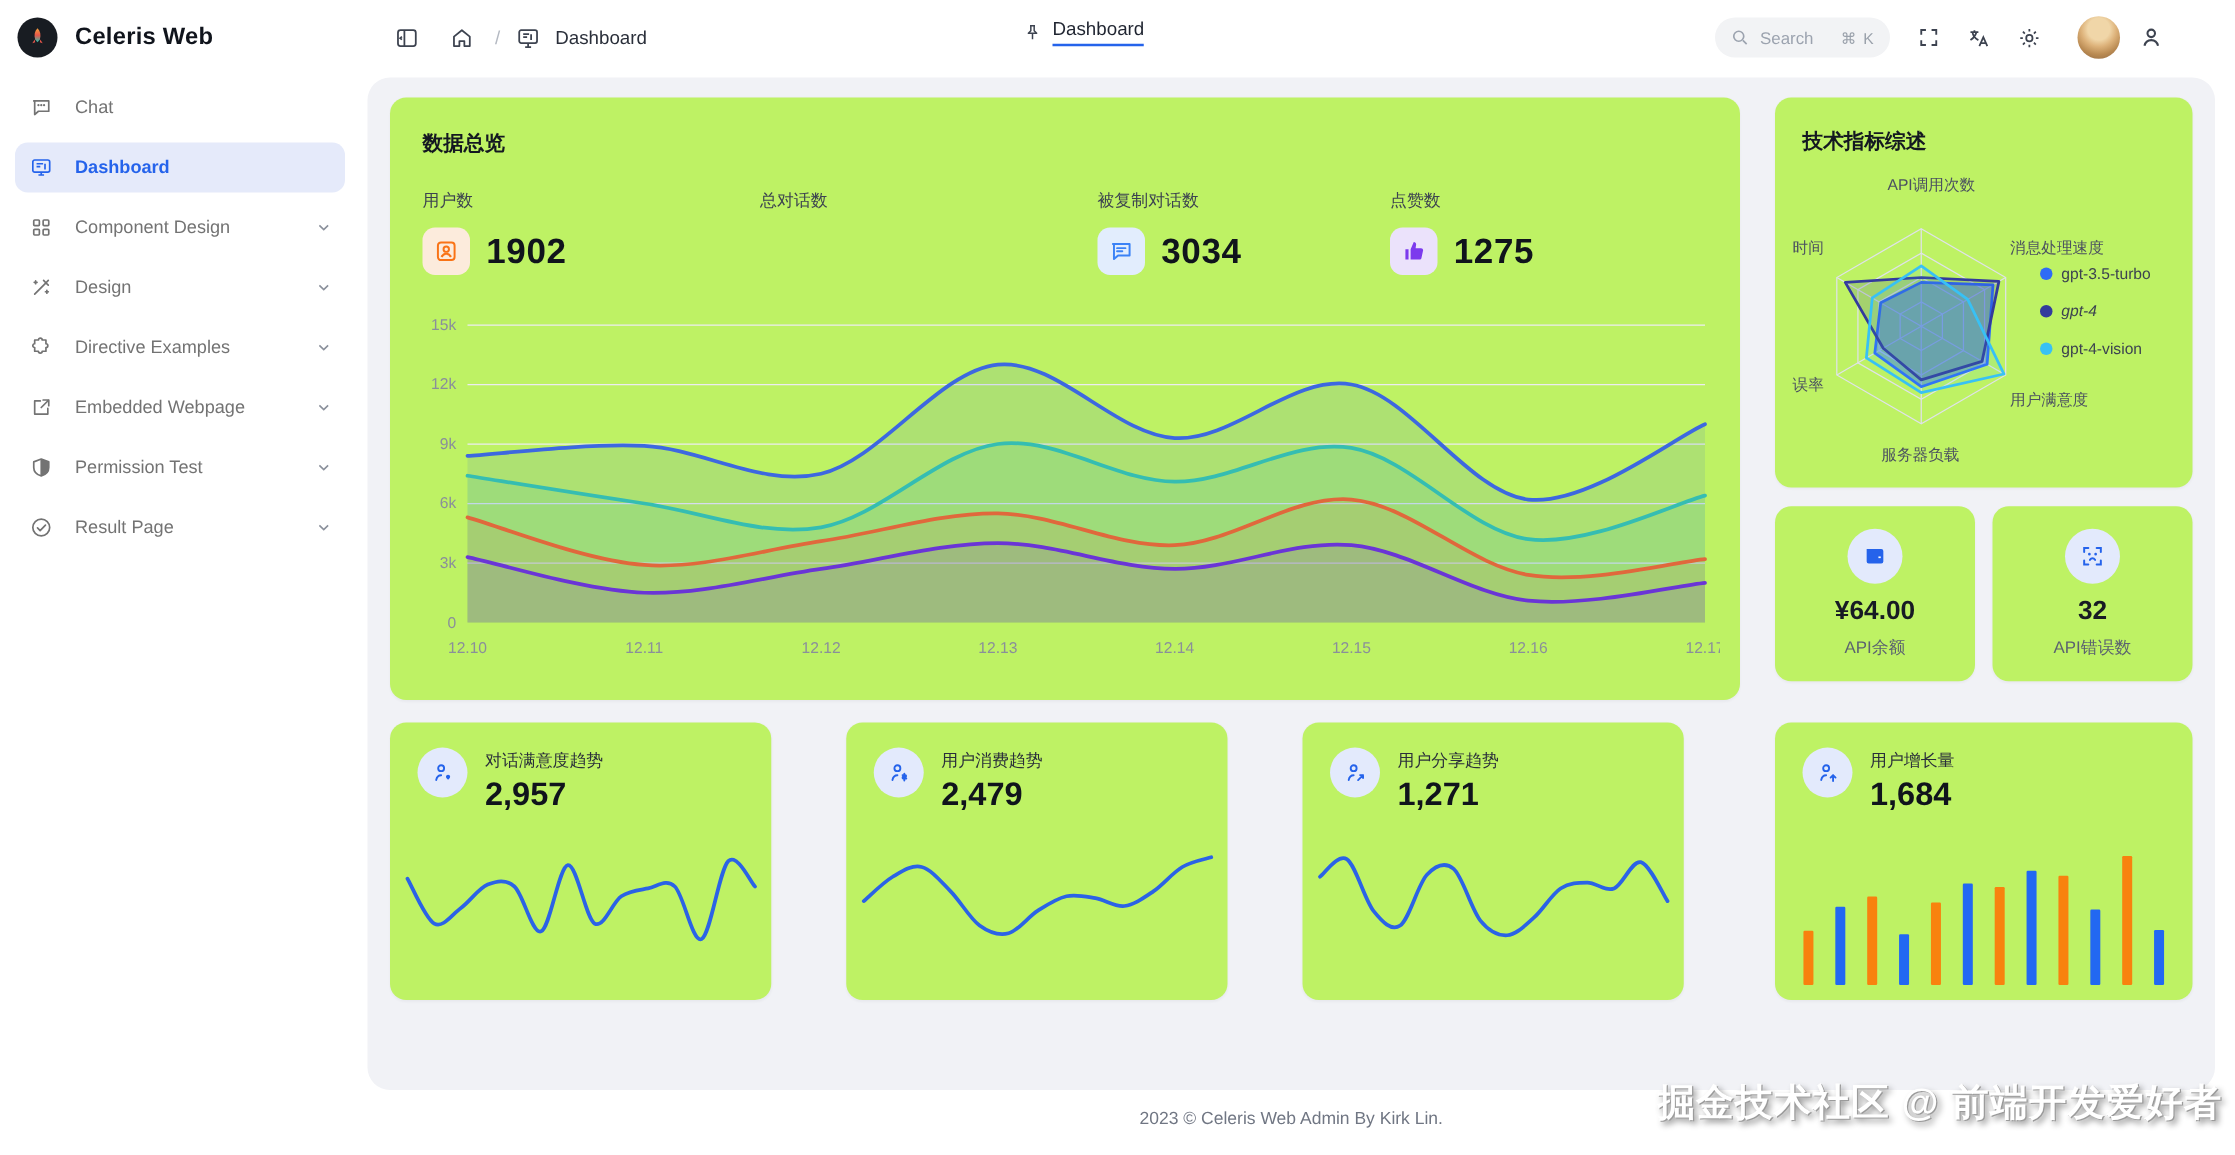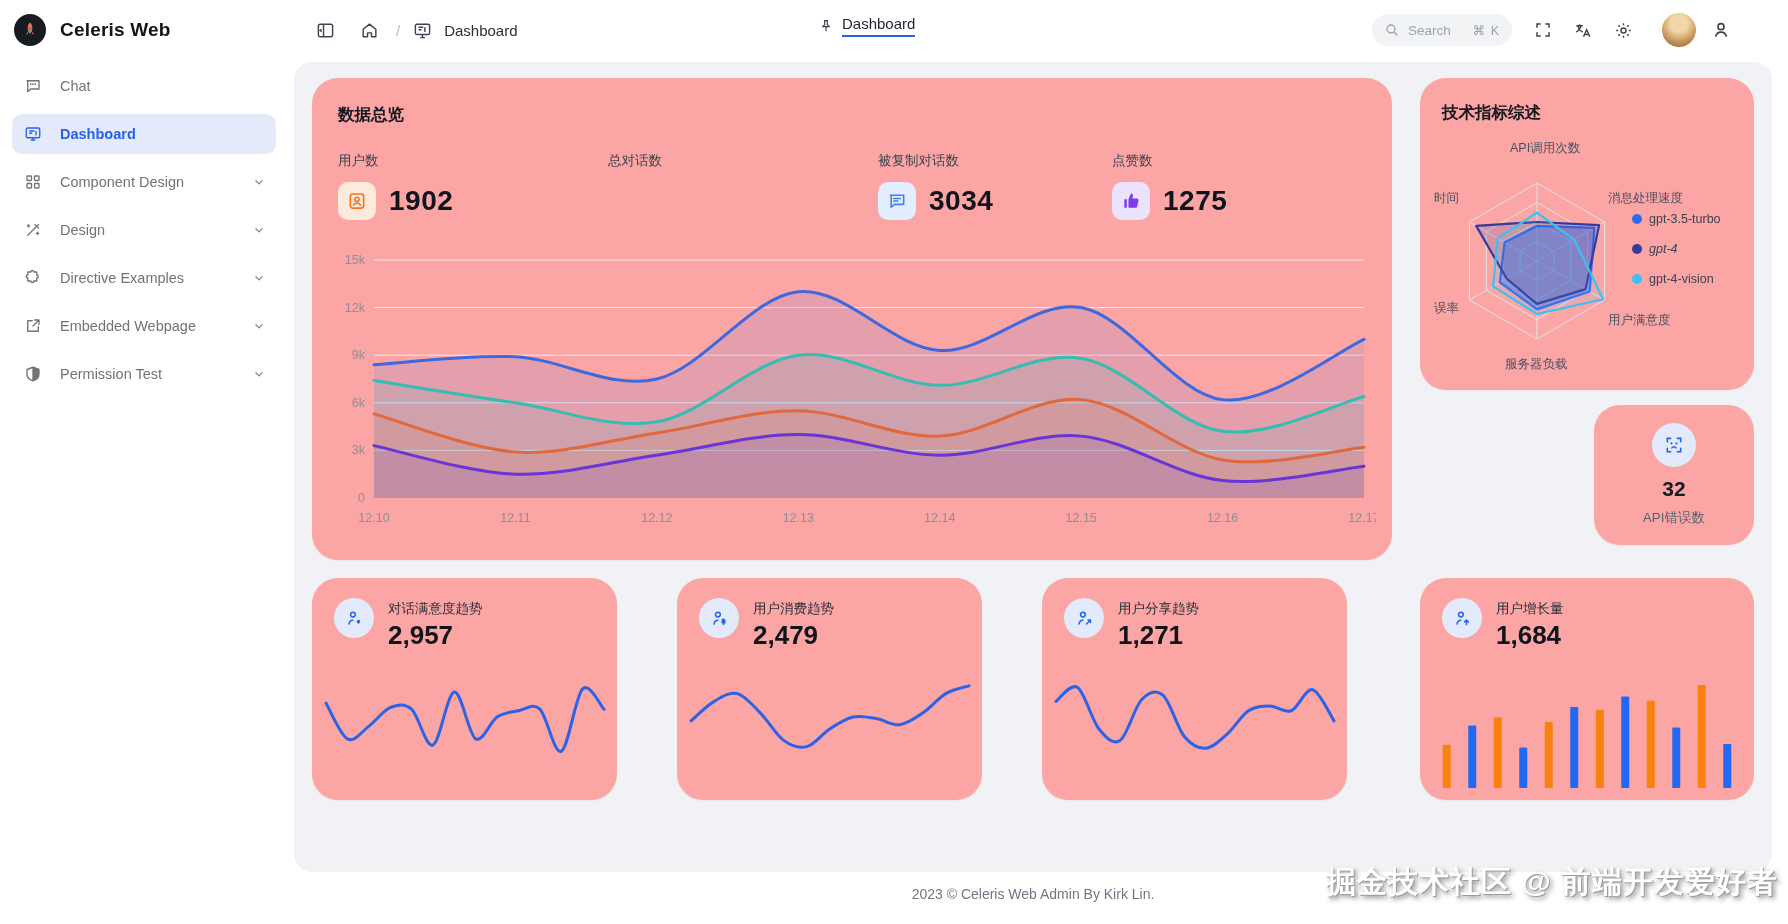--- a/index.html
+++ b/index.html
@@ -26,21 +26,21 @@
   
   .sidebar { position:absolute; left:0; top:60px; width:288px; height:864px; background:#fff; padding:6px 12px; }
   .side-item { position:relative; height:40px; margin-bottom:8px; border-radius:10px; display:flex; align-items:center;
     padding:0 12px; gap:18px; cursor:pointer; color:#737373; }
   .side-item .lbl { font-size:14.5px; }
   .side-item.active { background:#e5eafa; color:#2563eb; }
   .side-item.active .lbl { color:#2563eb; font-weight:600; }
   .side-item .chev { position:absolute; right:10px; top:13px; color:#8b919c; }
   
   .main-panel { position:absolute; left:294px; top:62px; width:1478px; height:810px; background:#f1f2f6; border-radius:18px; }
-  .card { position:absolute; background:#fca5a5; border-radius:26px; box-shadow:0 1px 2px rgba(20,25,40,.04); }
+  .card { position:absolute; background:#bef264; border-radius:13px; box-shadow:0 1px 2px rgba(20,25,40,.04); }
   .card-overview { left:18px; top:16px; width:1080px; height:482px; }
   .ov-title { position:absolute; left:26px; top:26px; font-size:16.5px; font-weight:700; color:#141821; }
   .stat { position:absolute; top:74px; width:240px; }
   .stat .s-label { font-size:13.5px; color:#3c4350; margin-bottom:12px; }
   .stat .s-row { display:flex; align-items:center; gap:13px; }
   .stat .s-ico { width:38px; height:38px; border-radius:10px; display:flex; align-items:center; justify-content:center; }
   .stat .s-val { font-size:28px; font-weight:800; color:#10141c; letter-spacing:.5px; }
   
   .card-radar { left:1126px; top:16px; width:334px; height:312px; }
   .radar-title { position:absolute; left:22px; top:24px; font-size:16.5px; font-weight:700; color:#141821; }
@@ -212,20 +212,32 @@
         </svg>
     </span>
   </div>
   <div class="side-item">
     <svg class="icon" width="18" height="18" viewBox="0 0 24 24" fill="none" stroke="currentColor" stroke-width="1.8">
       <path d="M12 3l8 3v6c0 4.5-3.2 7.7-8 9-4.8-1.3-8-4.5-8-9V6l8-3z" stroke-linejoin="round"></path>
       <path d="M12 3v18"></path>
         <path d="M12 3l8 3v6c0 4.5-3.2 7.7-8 9V3z" fill="currentColor" stroke="none"></path>
     </svg>
     <span class="lbl">Permission Test</span>
+    <span class="chev">
+      <svg class="icon" width="14" height="14" viewBox="0 0 24 24" fill="none" stroke="currentColor" stroke-width="2.2">
+          <path d="M6 9l6 6 6-6"></path>
+        </svg>
+    </span>
+  </div>
+  <div class="side-item">
+    <svg class="icon" width="18" height="18" viewBox="0 0 24 24" fill="none" stroke="currentColor" stroke-width="1.8">
+      <circle cx="12" cy="12" r="9"></circle>
+        <path d="M8 12.5l2.8 2.8L16.5 9.5" stroke-linecap="round" stroke-linejoin="round"></path>
+    </svg>
+    <span class="lbl">Result Page</span>
     <span class="chev">
       <svg class="icon" width="14" height="14" viewBox="0 0 24 24" fill="none" stroke="currentColor" stroke-width="2.2">
           <path d="M6 9l6 6 6-6"></path>
         </svg>
     </span>
   </div>
 </div>
 
 <div class="main-panel">
 
@@ -333,20 +345,30 @@
     <div class="legend-item" style="left:212px; top:164px;font-style:italic;">
       <span class="legend-dot" id="dot1" style="background: rgb(51, 59, 156);"></span>
       <span>gpt-4</span>
     </div>
     <div class="legend-item" style="left:212px; top:194px;">
       <span class="legend-dot" id="dot2" style="background: rgb(56, 193, 245);"></span>
       <span>gpt-4-vision</span>
     </div>
   </div>
 
+  <div class="card card-mini" style="left:1126px;">
+    <div class="mini-ico">
+      <svg class="icon" width="20" height="20" viewBox="0 0 24 24" fill="currentColor">
+        <path d="M4 5h14a2 2 0 012 2v10a2 2 0 01-2 2H6a2 2 0 01-2-2V5zm10 6h6v4h-6a2 2 0 010-4z"></path>
+        <rect x="15.3" y="12.2" width="2.2" height="1.6" fill="#fff"></rect>
+      </svg>
+    </div>
+    <div class="mini-val">¥64.00</div>
+    <div class="mini-lbl">API余额</div>
+  </div>
   <div class="card card-mini" style="left:1300px;">
     <div class="mini-ico">
       <svg class="icon" width="20" height="20" viewBox="0 0 24 24" fill="none" stroke="currentColor" stroke-width="1.9" stroke-linecap="round">
         <path d="M4 8V4h4M16 4h4v4M20 16v4h-4M8 20H4v-4"></path>
         <path d="M9 10h.01M15 10h.01" stroke-width="2.6"></path>
           <path d="M9.5 15.5c.7-1 1.5-1.5 2.5-1.5s1.8.5 2.5 1.5"></path>
       </svg>
     </div>
     <div class="mini-val">32</div>
     <div class="mini-lbl">API错误数</div>

